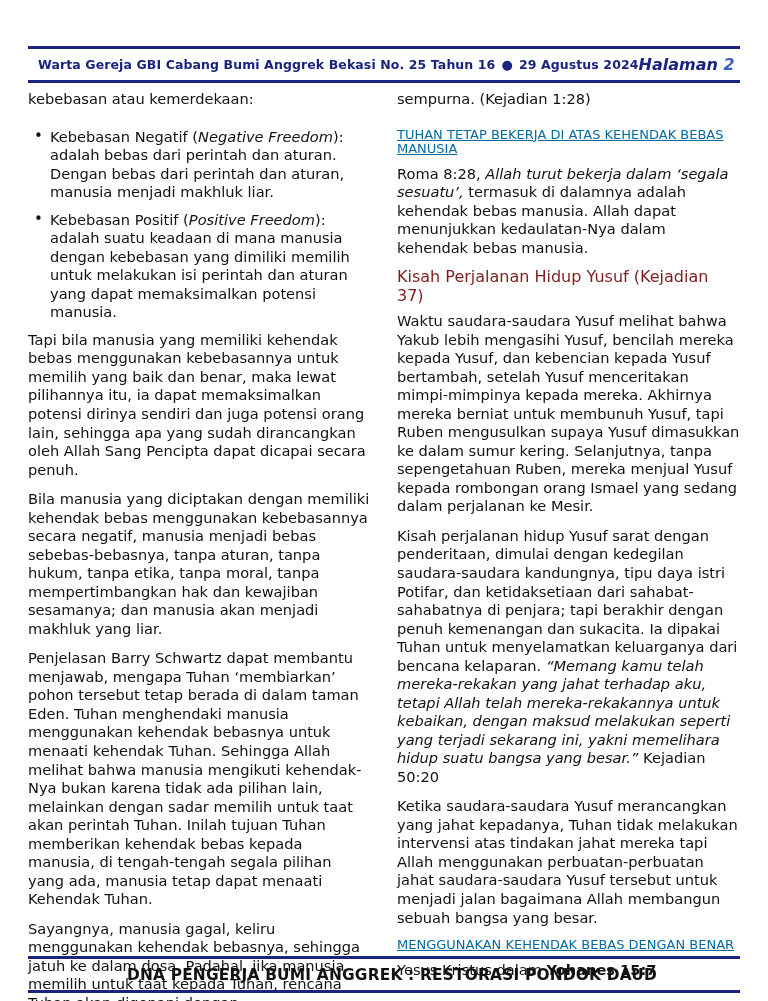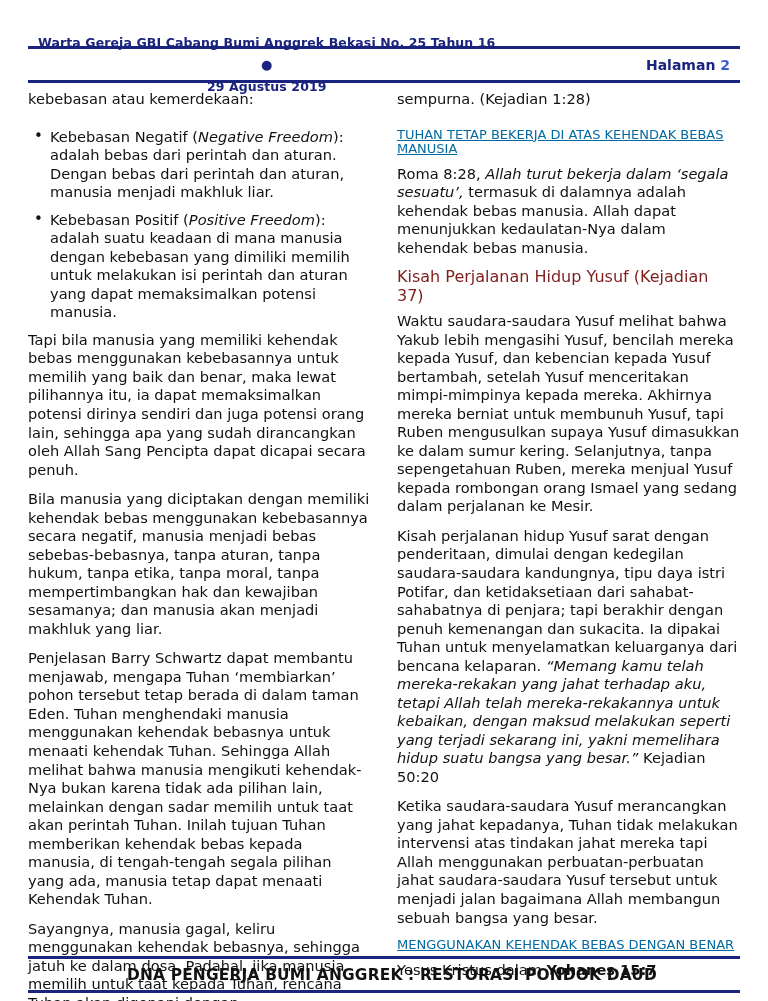--- a/index.html
+++ b/index.html
@@ -47,38 +47,37 @@
     height: 31px;
     display: flex;
     align-items: center;
     justify-content: space-between;
     padding: 0 10px;
     box-sizing: border-box;
   }
   .header-left {
     display: flex;
     align-items: center;
-    gap: 8px;
     font-size: 12.5px;
     font-weight: bold;
     color: #1a237e;
     letter-spacing: 0.1px;
     white-space: nowrap;
-    flex-direction: column;
   }
   .header-left .bullet {
     font-size: 13px;
     line-height: 1;
     padding: 0 6px;
   }
   .header-right {
-    font-size: 14px;
+    font-size: 16px;
     font-weight: bold;
     color: #1a237e;
     white-space: nowrap;
+    font-style: italic;
   }
   .header-right .page-num {
     color: #3a5fcd;
     font-weight: bold;
   }
 
   
   .columns {
     position: absolute;
     top: 90px;
@@ -183,21 +182,21 @@
 
 <div class="page">
 
   <div class="header-rule-top"></div>
   <div class="header-rule-bottom"></div>
 
   <div class="header-bar">
     <div class="header-left">
       <span>Warta Gereja GBI Cabang Bumi Anggrek Bekasi No. 25  Tahun 16</span>
       <span class="bullet">●</span>
-      <span>29 Agustus 2019</span>
+      <span>29 Agustus 2024</span>
     </div>
     <div class="header-right">
       <span>Halaman</span>
       <span class="page-num">2</span>
     </div>
   </div>
 
   <div class="columns">
 
     <div class="col col-left">

